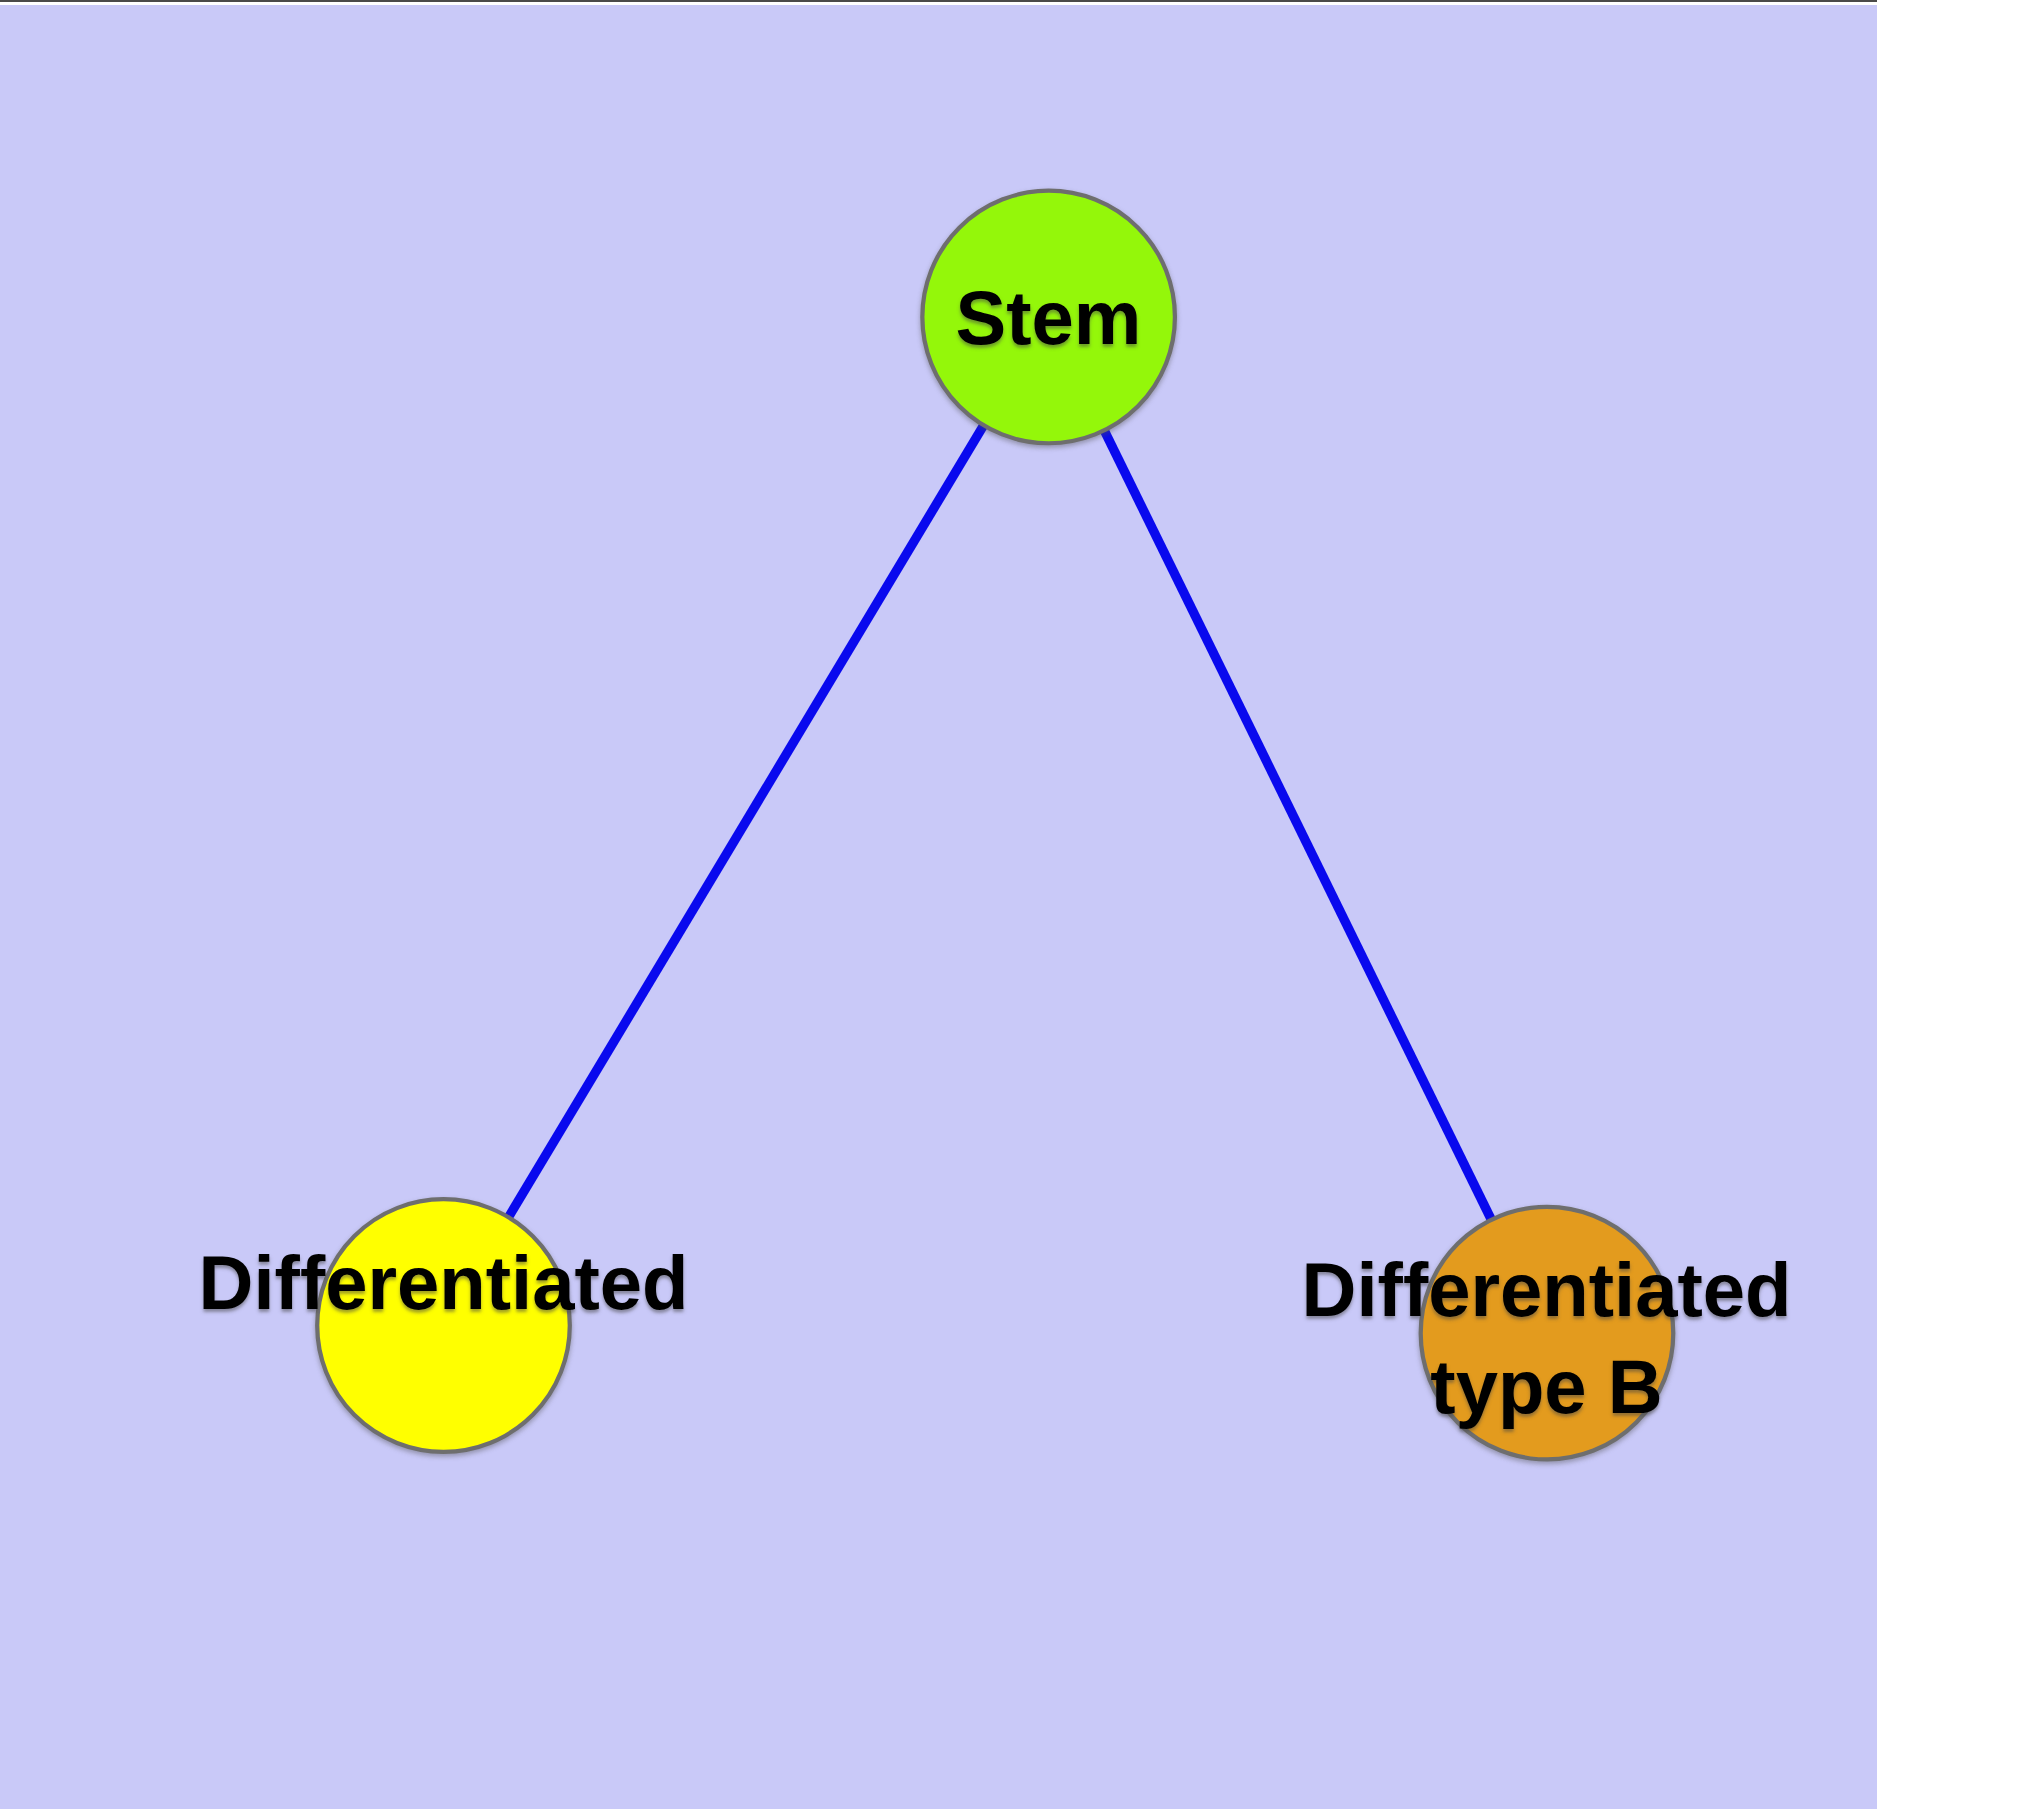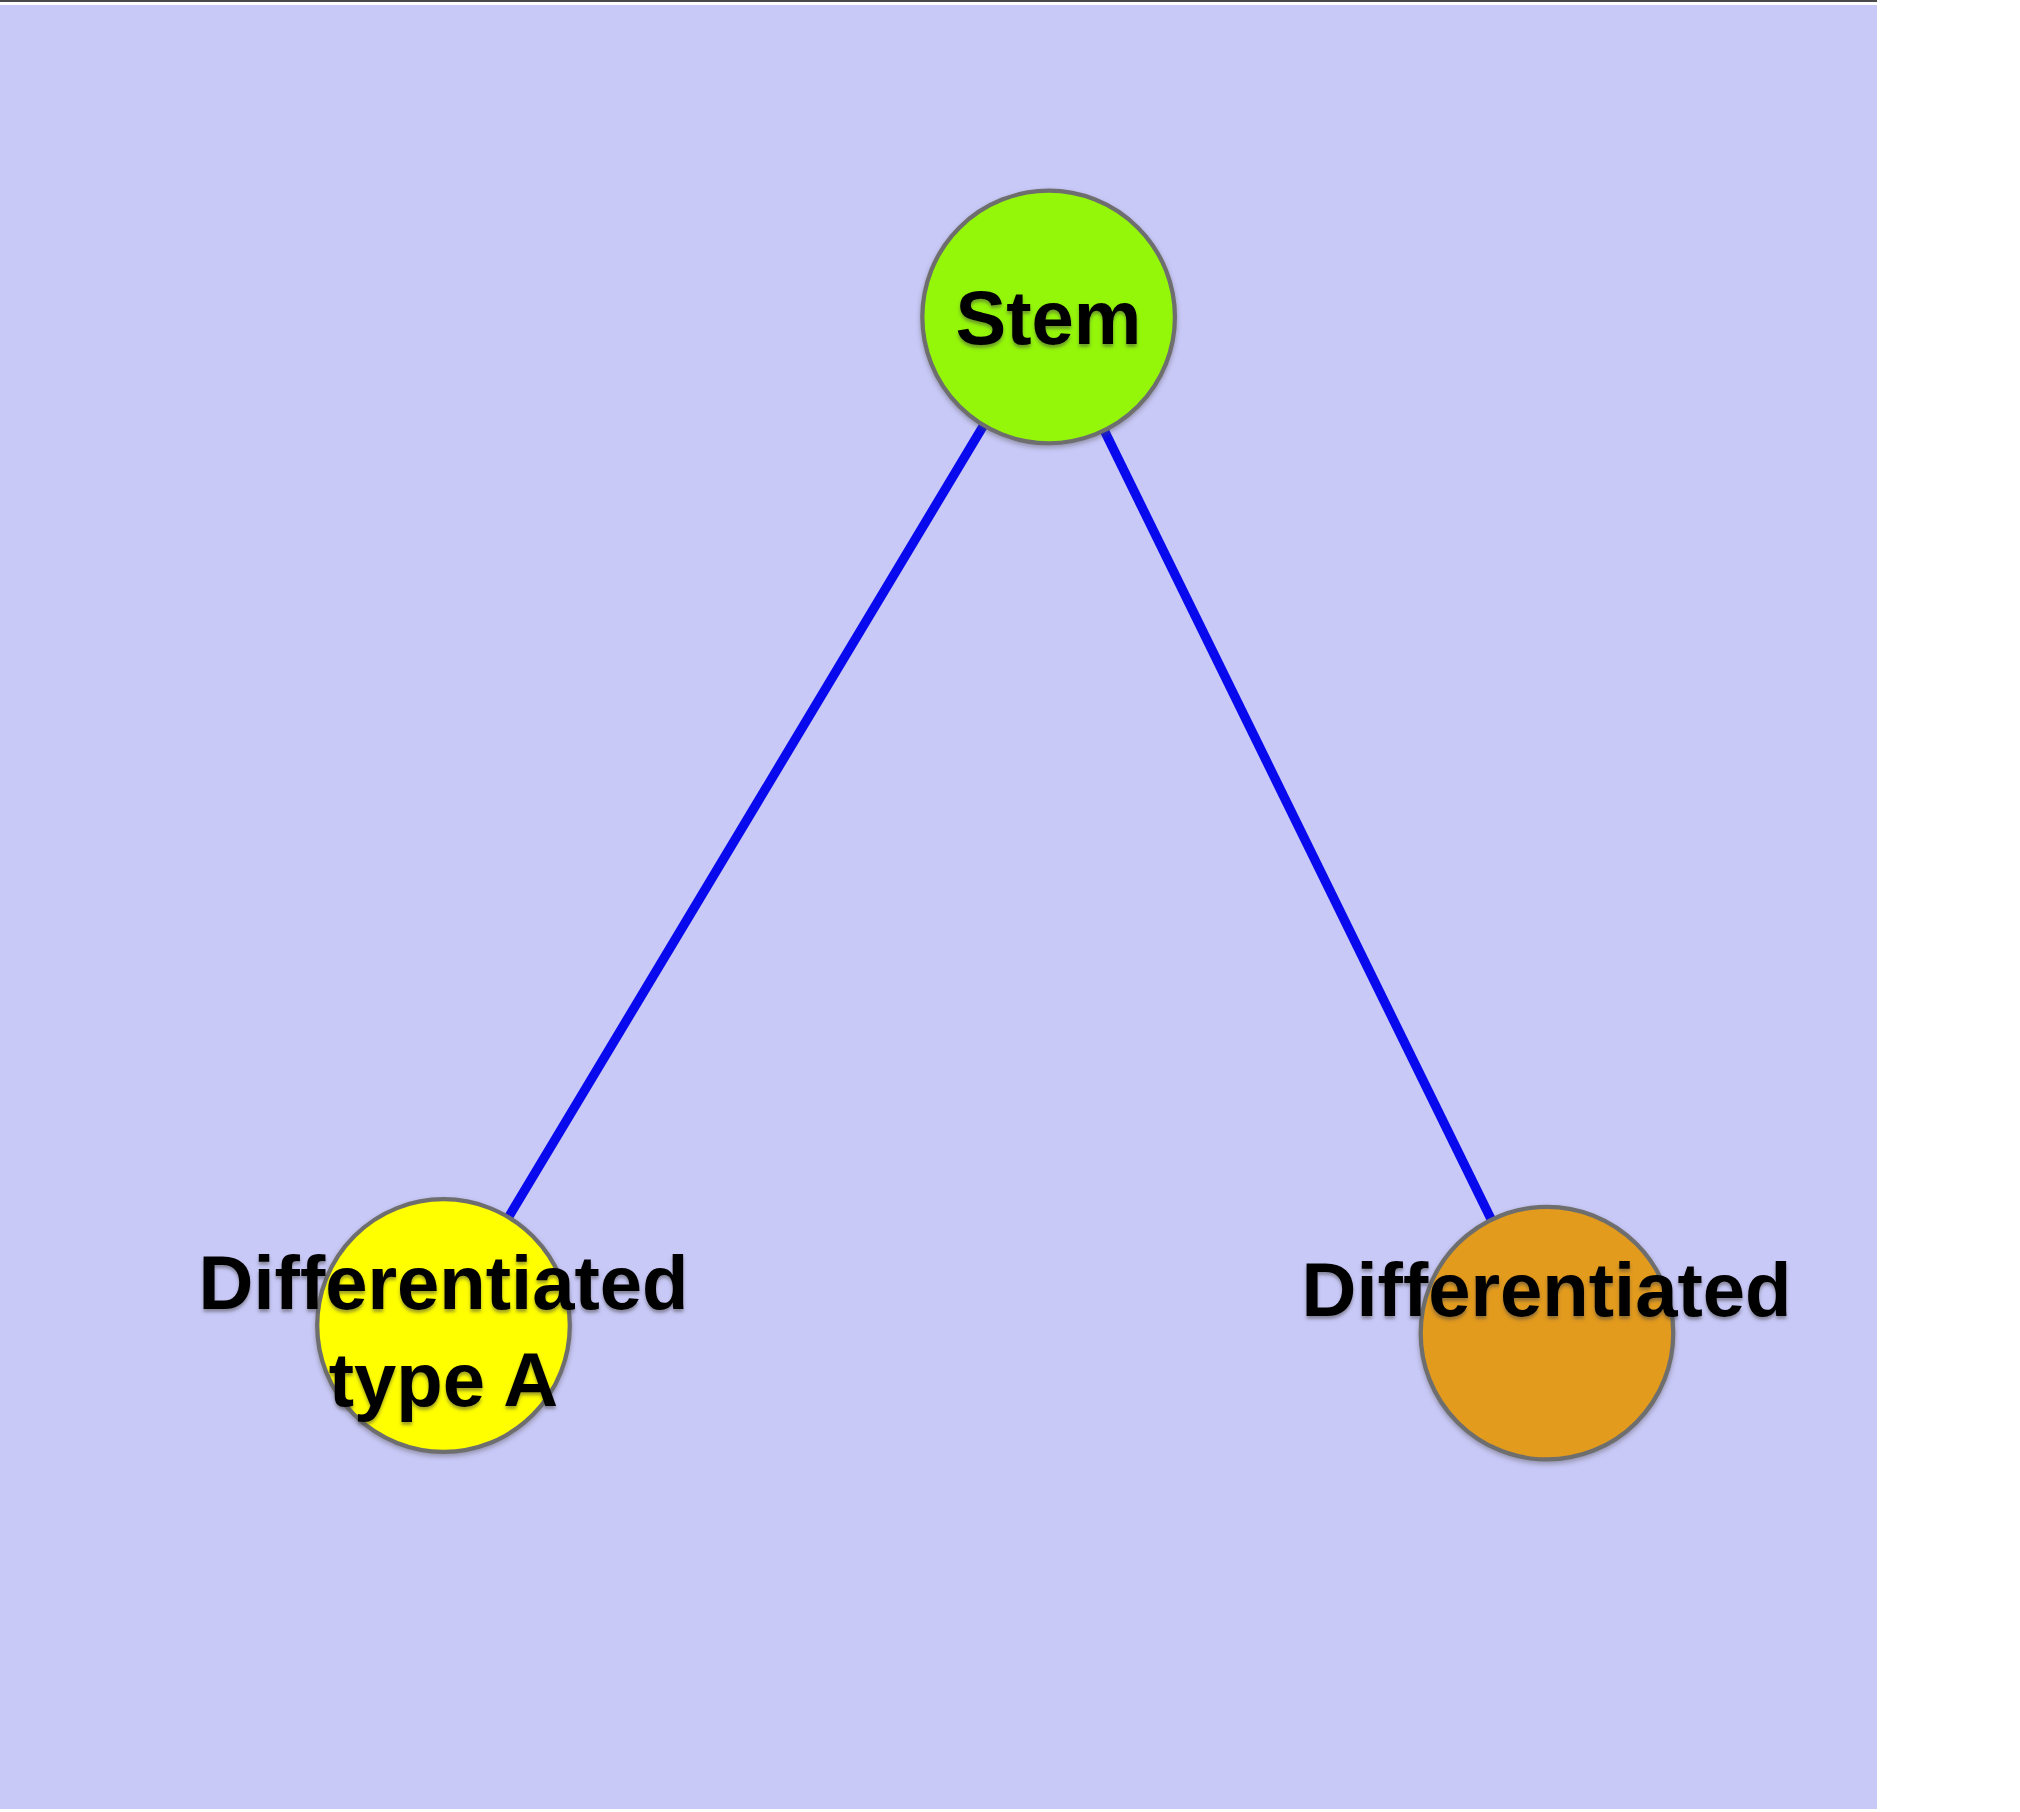--- a/index.html
+++ b/index.html
@@ -73,21 +73,21 @@
     <circle cx="523" cy="1564" r="149" stroke-width="5" fill="#FFFF00" stroke="#6E6E6E"></circle>
     <circle cx="1825" cy="1573" r="149" stroke-width="5" fill="#E39B1E" stroke="#6E6E6E"></circle>
   </svg>
 
   <div class="node-label label-stem">
     <span>Stem</span>
   </div>
 
   <div class="node-label label-type-a">
     <span>Differentiated</span>
-    <span>type A</span>
   </div>
 
   <div class="node-label label-type-b">
     <span>Differentiated</span>
+    <span>type B</span>
   </div>
 
 </div>
 
 
 </body></html>

